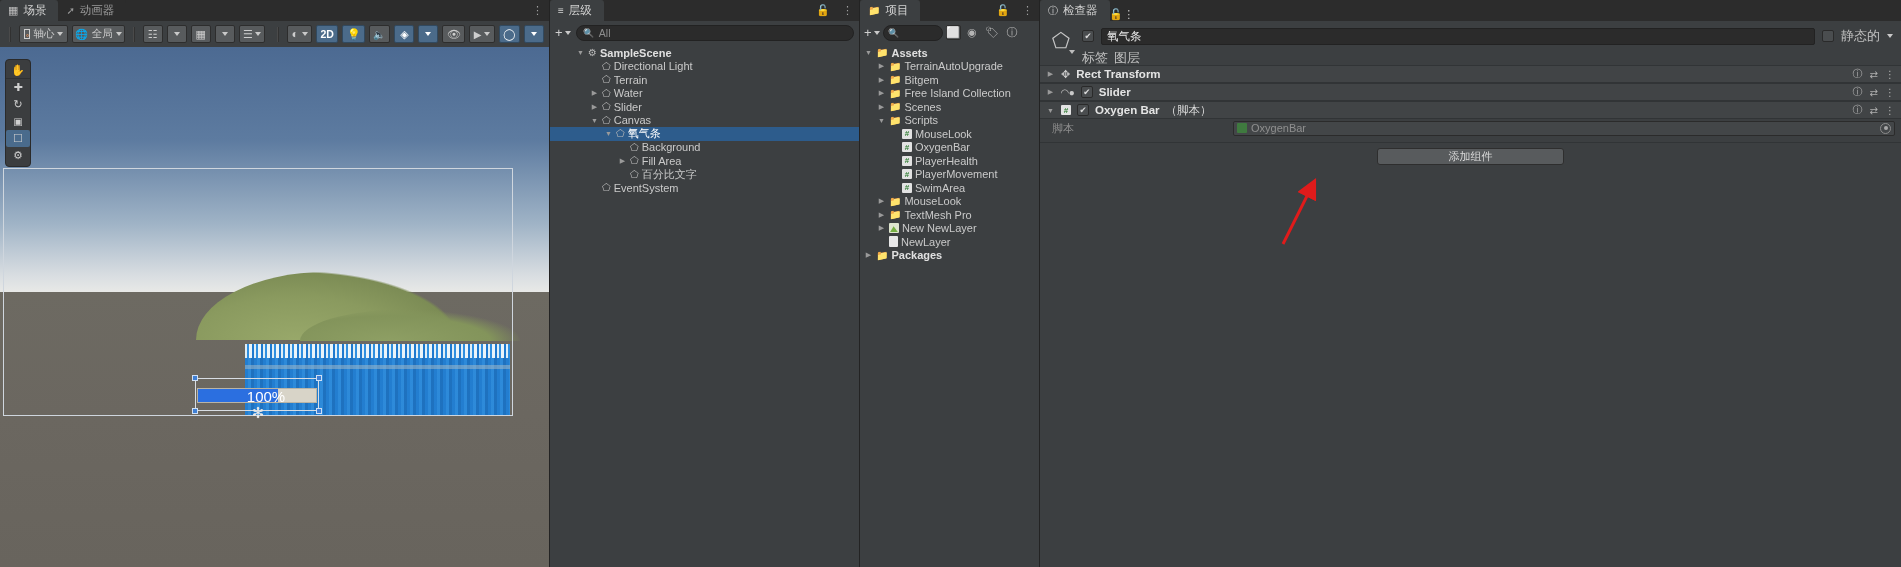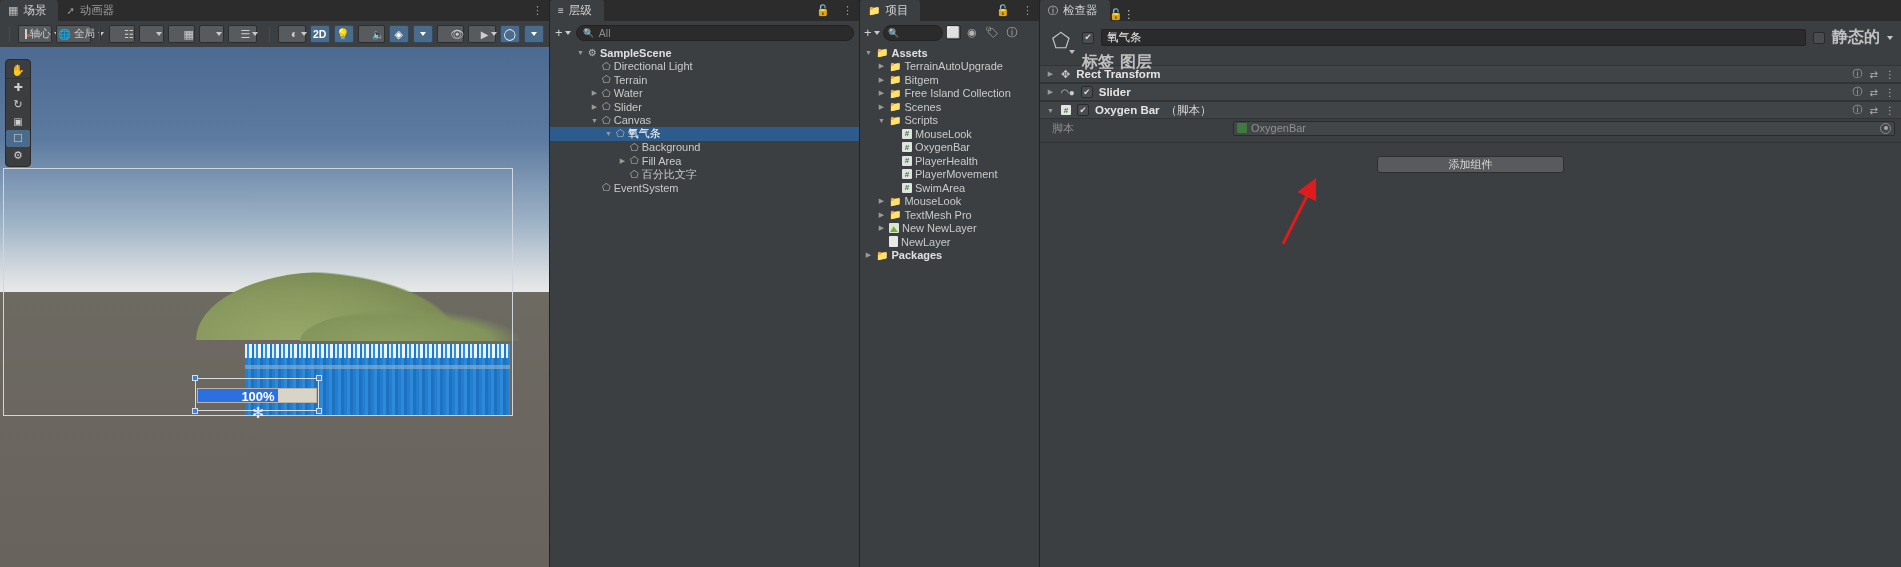--- a/index.html
+++ b/index.html
@@ -33,21 +33,21 @@
     height:26px; background:#3c3f41; display:flex; align-items:center;
     gap:4px; padding:0 5px; flex:0 0 26px;
   }
   .sep2{ width:2px; height:15px; background:#313131; margin:0 4px; border-left:1px solid #4a4a4a;}
   .tbtn{
     height:18px; min-width:20px; background:#4c4f51; border:1px solid #2d2d2d; border-radius:2px;
     display:flex; align-items:center; justify-content:center; gap:3px; padding:0 4px;
     color:#cdcdcd; font-size:10.5px; white-space:nowrap;
   }
   .tbtn.blue{ background:#4b6b8a; border-color:#31495f; color:#ffffff; font-weight:bold;}
-  .tbtn.grey{ background:#585b5d;padding-left:18px; }
+  .tbtn.grey{ background:#585b5d; }
   .caret{ width:0;height:0;border-left:3px solid transparent;border-right:3px solid transparent;border-top:4px solid #c9c9c9;}
   #scene-view{ flex:1; position:relative; overflow:hidden; background:#5a6f8c; }
   .sky{
     position:absolute; left:0; right:0; top:0; height:245px;
     background:linear-gradient(180deg,#4c6a92 0%,#5d7ba0 38%,#9fb3c6 72%,#d8dde1 93%,#e8e9e7 100%);
   }
   .ground{
     position:absolute; left:0; right:0; top:245px; bottom:0;
     background:linear-gradient(180deg,#6d6a62 0%,#6b6760 45%,#68645d 100%);
   }
@@ -78,23 +78,23 @@
   .slider-sel{
     position:absolute; left:195px; top:331px; width:124px; height:33px;
     border:1px solid #d8dde3;
   }
   .slider-widget{
     position:absolute; left:197px; top:341px; width:120px; height:15px;
     background:#d8d4c8; border:1px solid #b9b4a6;
   }
   .slider-fill{ position:absolute; left:0; top:0; width:80px; height:100%; background:#2b6fe0;}
   .slider-text{
-    position:absolute; left:0; top:0; width:120px; height:15px;
+    position:absolute; left:8px; top:0; width:120px; height:15px;
     display:flex; align-items:center; justify-content:center;
-    color:#ffffff; font-size:13px; font-weight:bold;
+    color:#ffffff; font-size:15px; font-weight:normal;
   }
   .handle{ position:absolute; width:6px; height:6px; background:#3f7fd4; border:1px solid #cfe0f5;}
   .pivot{
     position:absolute; left:251px; top:359px; width:14px; height:14px; color:#e8e8e8;
     font-size:15px; line-height:14px; text-align:center;
   }
   .arrow-red{ position:absolute; }
 
   
   #hierarchy-panel{ width:310px; flex:0 0 310px; border-right:1px solid #232323; }
@@ -141,21 +141,21 @@
   .chk{
     width:12px;height:12px;background:#4a4d4f;border:1px solid #2a2a2a;border-radius:2px;
     display:inline-flex;align-items:center;justify-content:center;color:#dedede;font-size:9px;line-height:1;
   }
   .chk.on:after{ content:"\2714"; font-size:8.5px; }
   .namefield{
     flex:1; height:17px; background:#2b2b2b; border:1px solid #222; border-radius:2px;
     display:flex; align-items:center; padding:0 5px; color:#e6e6e6; font-size:11.5px;
   }
   .hdr-line2{ display:flex; align-items:center; gap:6px; margin-top:4px; }
-  .lbl{ color:#c0c0c0; font-size:16px; white-space:nowrap;font-weight:bold;}
+  .lbl{ color:#c0c0c0; font-size:13px; white-space:nowrap;}
   .dropdown{
     height:16px; background:#4a4d4f; border:1px solid #2b2b2b; border-radius:2px;
     display:flex; align-items:center; justify-content:space-between; padding:0 4px 0 6px;
     color:#d6d6d6; font-size:11px;
   }
   .comp-row{
     height:18px; display:flex; align-items:center; gap:6px; padding:0 6px;
     background:#414446; border-top:1px solid #313436; border-bottom:1px solid #313436;
     font-weight:bold; color:#e4e4e4; font-size:11.5px;
   }
@@ -170,21 +170,21 @@
   .objfield.dim{ color:#8f8f8f; background:#434648; }
   .objfield .dot{ margin-left:auto; width:11px; height:11px; border:1px solid #8c8c8c; border-radius:50%;
     display:flex; align-items:center; justify-content:center;}
   .objfield .dot:after{ content:""; width:4px;height:4px;background:#a8a8a8;border-radius:50%;}
   .tmp-ico{
     width:12px;height:12px;border:1px solid #29a3d8;color:#29a3d8;font-size:9px;font-weight:bold;
     display:inline-flex;align-items:center;justify-content:center;background:#2f3233;border-radius:1px;
   }
   .script-ico{ width:10px;height:10px;background:#3f7a3f;border-radius:1px;display:inline-block;}
   .addcomp{
-    width:187px;height:17px;margin:13px auto 0 auto;background:#585b5d;border:1px solid #2e2e2e;border-radius:3px;
+    width:187px;height:17px;margin:5px auto 0 auto;background:#585b5d;border:1px solid #2e2e2e;border-radius:3px;
     display:flex;align-items:center;justify-content:center;color:#d8d8d8;font-size:11px;
   }
   .gear{ font-size:10px; }
 </style>
 </head>
 <body>
 
 <div class="app">
 
   <div class="panel" id="scene-panel">

